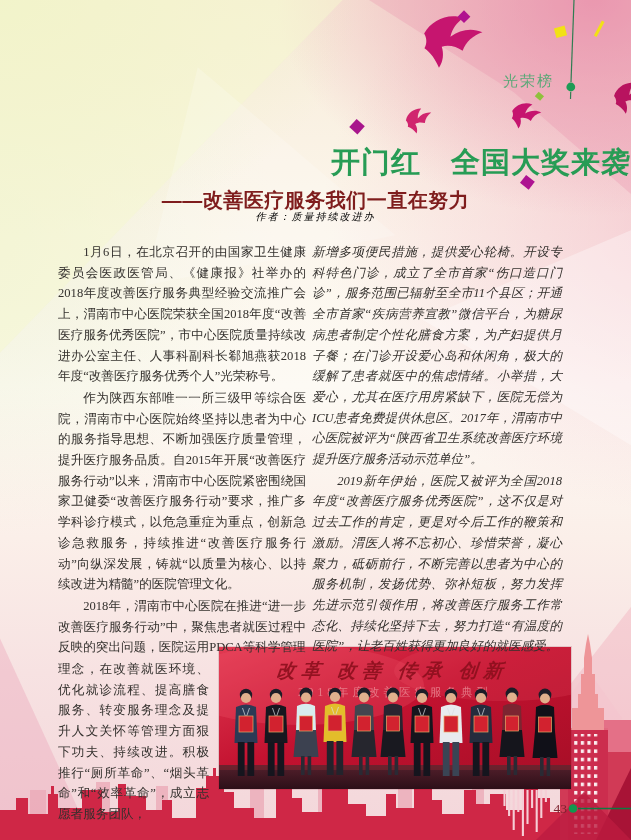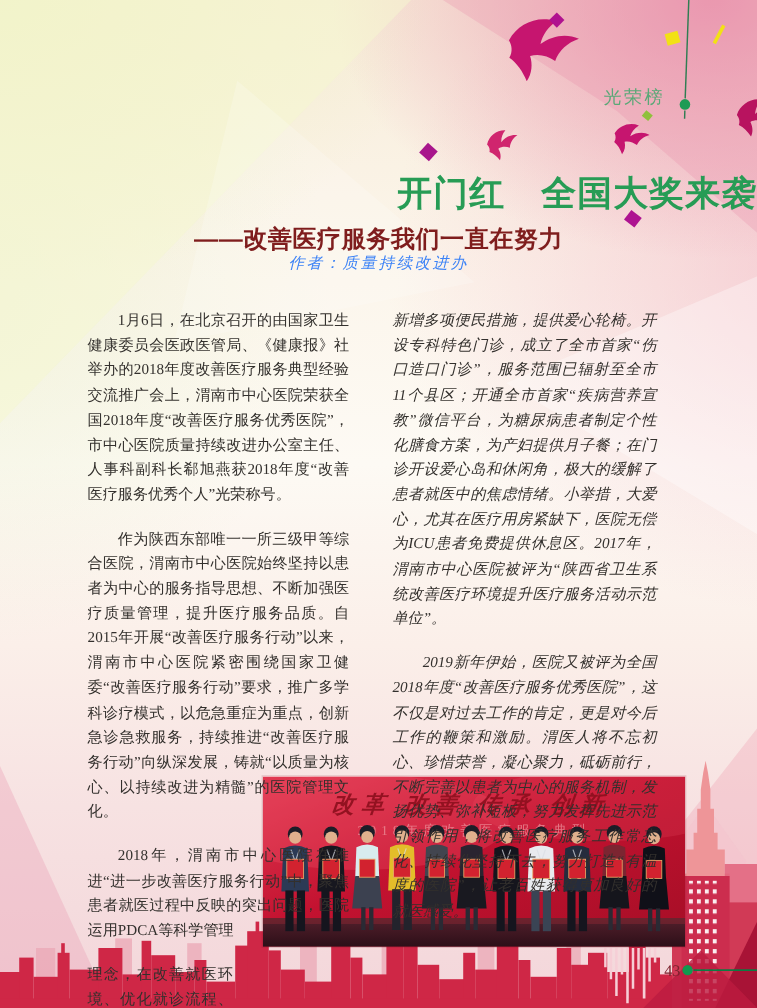--- a/index.html
+++ b/index.html
@@ -36,31 +36,31 @@
     font-family:"Liberation Sans",sans-serif;font-weight:bold;
     font-size:29px;line-height:34px;letter-spacing:1px;color:#279c55;
   }
   .subtitle{
     position:absolute;left:0;top:169px;width:631px;text-align:center;
     font-family:"Liberation Sans",sans-serif;font-weight:bold;
     font-size:20px;line-height:28px;color:#7f1d1d;letter-spacing:.5px;
   }
   .author{
     position:absolute;left:0;top:210px;width:631px;text-align:center;
-    font-style:italic;font-size:13px;color:#3b82f6;letter-spacing:2px;
+    font-style:italic;font-size:10px;color:#000000;letter-spacing:2px;
   }
   
   .col{
     position:absolute;top:241px;
     font-size:12.6px;line-height:20.7px;color:#33302d;
     text-align:justify;
   }
   .col-left{left:57px;width:250px;}
   .col-right{left:311px;width:252px;font-style:italic;}
-  .col p{margin:16px;text-indent:2em;}
+  .col p{margin:1px;text-indent:2em;}
   .col p.no-indent{text-indent:0;}
   .wrap-narrow{width:153px;}
   
   .photo{
     position:absolute;left:219px;top:647px;width:352px;height:142px;margin:0;
     box-shadow:0 0 0 1px rgba(120,20,40,.15);
   }
   .photo svg{display:block;}
   
   .decor-top{position:absolute;left:0;top:0;pointer-events:none;}

